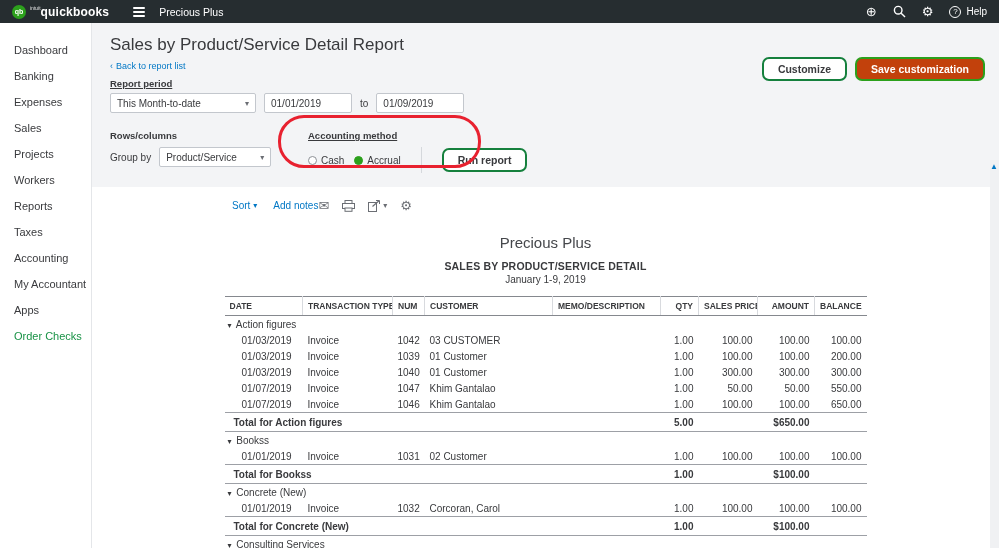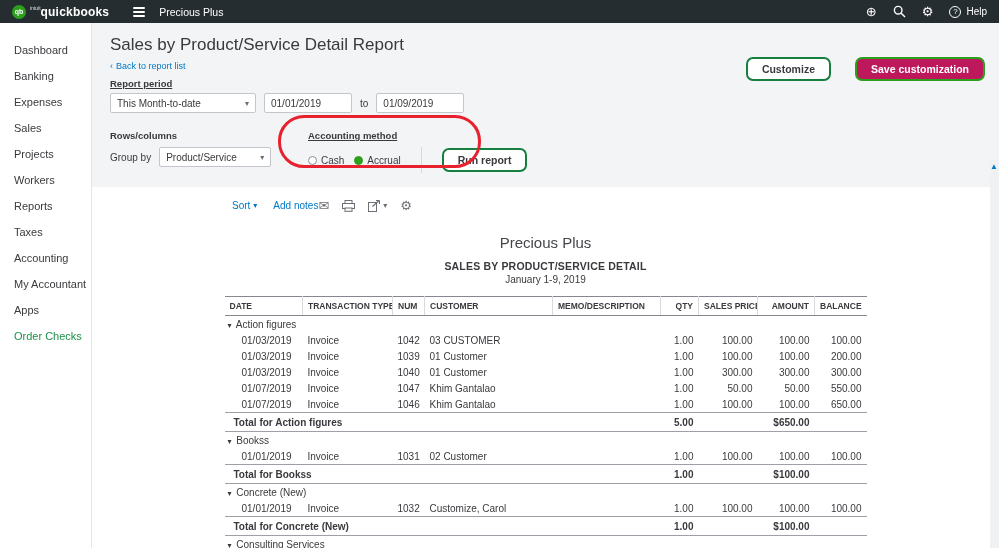--- a/index.html
+++ b/index.html
@@ -37,21 +37,21 @@
   .mini-label.plain { text-decoration:none; }
   .controls-row { display:flex; align-items:center; gap:8px; margin-top:4px; }
   .select-box { background:#fff; border:1px solid #c3c7cd; border-radius:2px; height:20px; font-size:10px; display:inline-flex; align-items:center; justify-content:space-between; padding:0 6px; cursor:pointer; }
   .period-select { width:146px; }
   .groupby-select { width:112px; }
   .date-input { width:88px; height:20px; border:1px solid #c3c7cd; border-radius:2px; font-size:10px; padding:0 6px; font-family:inherit; color:#393a3d; background:#fff; }
   .to-label { font-size:10px; }
   .caret { font-size:8px; color:#6b6e74; }
   .top-actions { position:absolute; top:34px; right:14px; display:flex; gap:8px; }
   .btn { font-size:10.5px; font-weight:bold; border-radius:7px; padding:4px 14px; cursor:pointer; border:2px solid #15803d; background:#fff; color:#393a3d; }
-  .btn.green { background:#be185d; border-color:#2ca01c; color:#fff;margin-left:16px; }
+  .btn.green { background:#c2410c; border-color:#2ca01c; color:#fff; }
   .second-row { display:flex; margin-top:12px; align-items:flex-start; }
   .rows-col { width:178px; }
   .groupby-row { display:flex; align-items:center; gap:8px; margin-top:6px; }
   .groupby-row .lab { font-size:10px; }
   .acct-block { margin-left:20px; }
   .acct-row { display:flex; align-items:center; gap:10px; margin-top:6px; }
   .radio-wrap { display:inline-flex; align-items:center; gap:4px; font-size:10px; cursor:pointer; }
   .radio { width:9px; height:9px; border:1px solid #8d9096; border-radius:50%; background:#fff; }
   .radio.selected { background:#2ca01c; border-color:#2ca01c; }
   .vdiv { width:1px; height:26px; background:#d5d8dc; margin:0 10px; }
@@ -335,21 +335,21 @@
               <td class="num">$100.00</td>
               <td class="num"></td>
             </tr>
             <tr class="group-row">
               <td colspan="9"><span class="tri">▾</span> Concrete (New)</td>
             </tr>
             <tr class="data-row">
               <td>01/01/2019</td>
               <td>Invoice</td>
               <td>1032</td>
-              <td>Customize, Carol</td>
+              <td>Corcoran, Carol</td>
               <td></td>
               <td class="num">1.00</td>
               <td class="num">100.00</td>
               <td class="num">100.00</td>
               <td class="num">100.00</td>
             </tr>
             <tr class="total-row">
               <td colspan="5">Total for Concrete (New)</td>
               <td class="num">1.00</td>
               <td class="num"></td>

